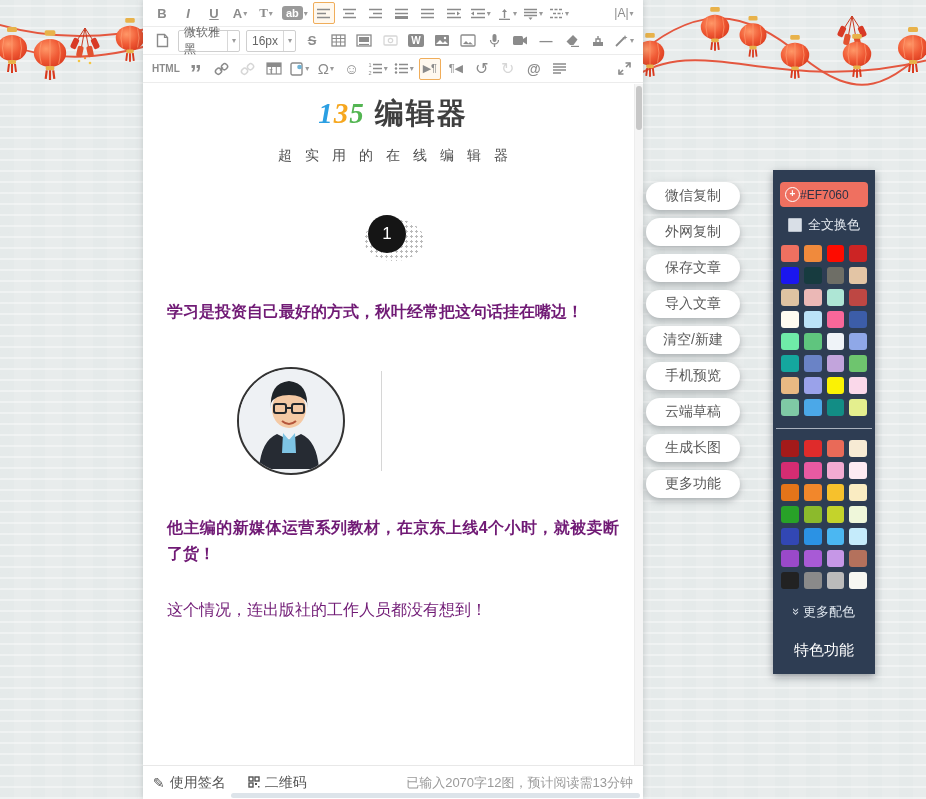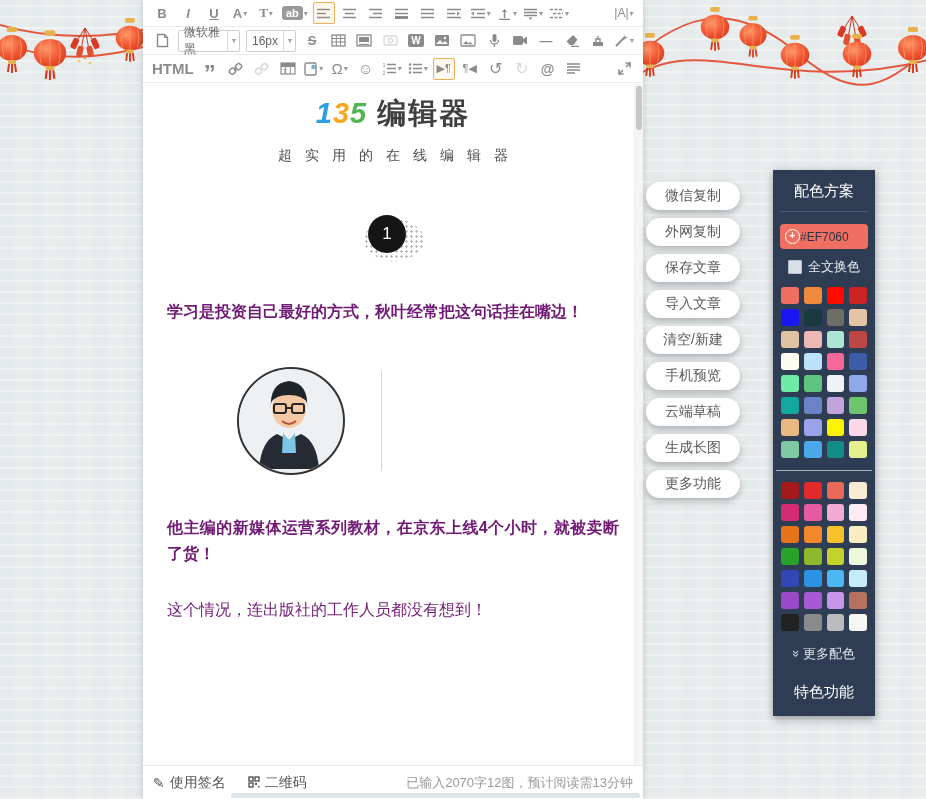--- a/index.html
+++ b/index.html
@@ -28,30 +28,30 @@
   .tbtn.active{border-color:#f0ad5a;background:#fff8ee;}
   .tbtn.faded{opacity:.35;}
   .caret{font-size:8px;color:#9a9a9a;margin-left:1px;}
   .ab-chip{background:#9a9a9a;color:#fff;font-size:11px;font-weight:bold;border-radius:3px;padding:1px 4px;}
   .combo{height:20px;border:1px solid #cfcfcf;border-radius:2px;display:flex;align-items:center;
     font-size:12px;color:#666;margin:0 3px;background:#fff;}
   .combo .cv{padding:0 5px;}
   .combo .cc{border-left:1px solid #d8d8d8;padding:0 3px;height:100%;display:flex;align-items:center;}
   .tb-svg{display:block;}
   .sp-right{margin-left:auto;}
-  .htmlw{font-size:15px;font-weight:bold;color:#8b8b8b;letter-spacing:0;}
+  .htmlw{font-size:10px;font-weight:bold;color:#8b8b8b;letter-spacing:0;}
   .bigquote{font-size:24px;line-height:10px;font-weight:bold;color:#8b8b8b;padding-top:10px;}
 
   
   .canvas{position:absolute;left:0;top:84px;width:500px;height:681px;background:#fff;overflow:hidden;}
   .vscroll{position:absolute;right:0;top:0;bottom:0;width:8px;background:#f5f5f5;border-left:1px solid #ededed;}
   .vthumb{position:absolute;top:2px;right:1px;width:6px;height:44px;background:#c7c7c7;border-radius:3px;}
 
   .logo{margin-top:10px;text-align:center;}
-  .logo-line{font-size:29px;font-weight:bold;color:#3f3f3f;}
+  .logo-line{font-size:29px;font-weight:bold;color:#3f3f3f;font-family:Liberation Serif, serif;}
   .digit{font-style:italic;letter-spacing:1px;}
   .logo-name{margin-left:10px;letter-spacing:2px;}
   .tagline{margin-top:13px;font-size:14px;color:#4f4f4f;letter-spacing:13px;padding-left:13px;}
 
   .badge-wrap{position:relative;width:66px;height:48px;margin:50px auto 0 auto;}
   .badge-dots{position:absolute;left:4px;top:4px;width:60px;height:42px;border-radius:50%;
     background-image:radial-gradient(#b9b9b9 1.1px, transparent 1.3px);background-size:5px 5px;}
   .badge-circle{position:absolute;left:8px;top:0px;width:38px;height:38px;border-radius:50%;background:#151515;
     color:#fff;display:flex;align-items:center;justify-content:center;font-size:17px;}
 
@@ -466,21 +466,20 @@
     <div class="pill">保存文章</div>
     <div class="pill">导入文章</div>
     <div class="pill">清空/新建</div>
     <div class="pill">手机预览</div>
     <div class="pill">云端草稿</div>
     <div class="pill">生成长图</div>
     <div class="pill">更多功能</div>
   </div>
 
 <div class="cpanel">
-  <div class="cp-title">配色方案</div>
   <div class="cur-color" style="background: rgb(239, 112, 96);">
     <span class="plus-ic">+</span>
     <span class="cur-val">#EF7060</span>
   </div>
   <div class="chk-row">
     <span class="chk"></span>
     <span>全文换色</span>
   </div>
   <div class="swgrid">
 

